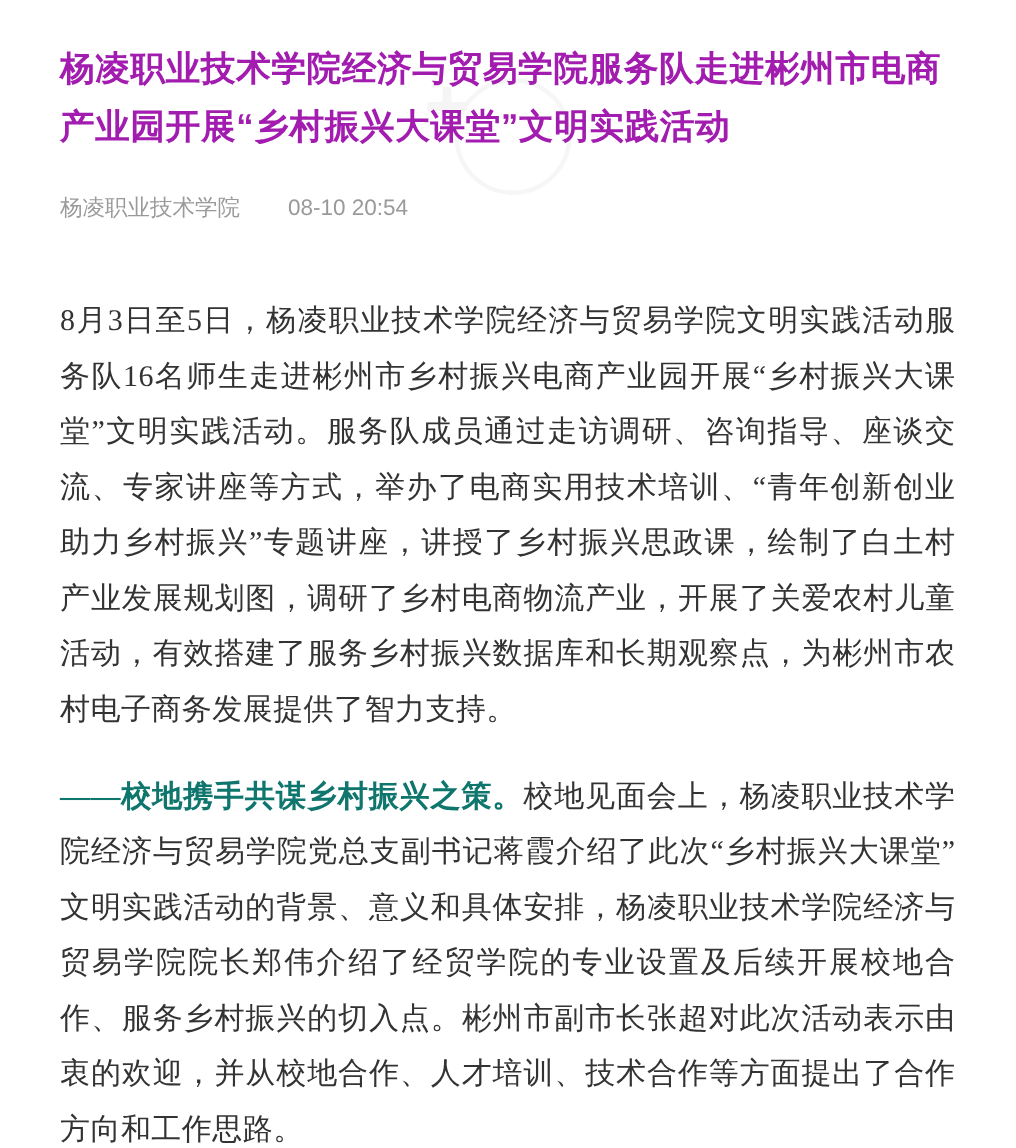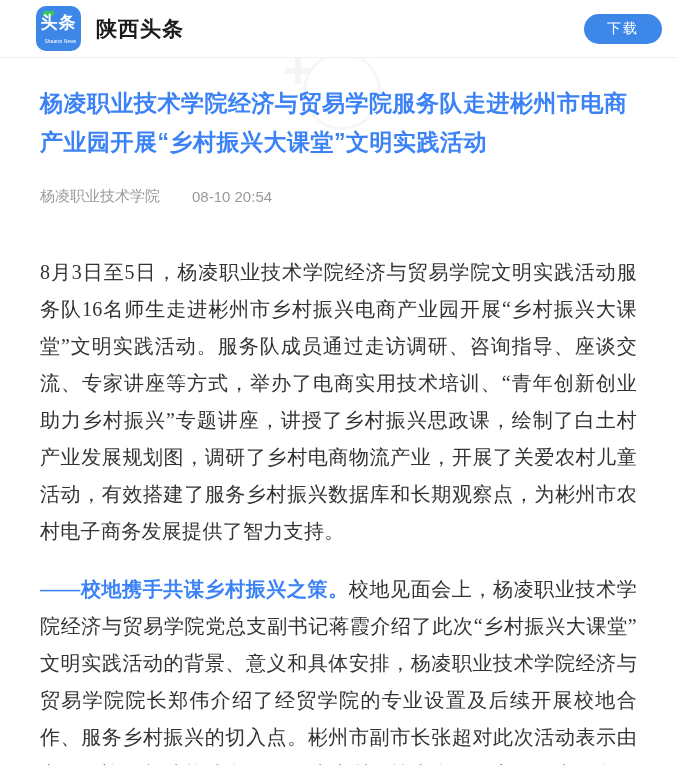--- a/index.html
+++ b/index.html
@@ -121,21 +121,21 @@
   .article {
     position: relative;
     z-index: 1;
     padding: 0 40px;
   }
   .page-title {
     margin-top: 26px;
     font-size: 23px;
     line-height: 39px;
     font-weight: 700;
-    color: #3b82f6;
+    color: #a21caf;
     letter-spacing: 0.5px;
   }
   .byline {
     margin-top: 25px;
     display: flex;
     align-items: center;
     gap: 32px;
     font-size: 15px;
     color: #9a9a9a;
   }
@@ -144,38 +144,28 @@
     line-height: 37px;
     color: #333333;
     text-align: justify;
     letter-spacing: 0.3px;
     font-family: Liberation Serif, serif;
   }
   .article-paragraph.first { margin-top: 48px; }
   .article-paragraph.second { margin-top: 21px; }
   .paragraph-lead {
     font-weight: 700;
-    color: #3b82f6;
+    color: #0f766e;
   }
 </style>
 </head>
 <body>
 
 <div class="page">
 
-  <header class="app-header">
-    <div class="app-logo">
-      <span class="logo-accent"></span>
-      <span class="logo-title">头条</span>
-      <span class="logo-subtitle">Shaanxi News</span>
-    </div>
-    <div class="app-name">陕西头条</div>
-    <div class="header-spacer"></div>
-    <button class="download-button">下载</button>
-  </header>
 
   <div class="watermark">
     <span class="wm-circle"></span>
     <span class="wm-plus-h"></span>
     <span class="wm-plus-v"></span>
   </div>
 
   <article class="article">
 
     <h1 class="page-title">杨凌职业技术学院经济与贸易学院服务队走进彬州市电商产业园开展“乡村振兴大课堂”文明实践活动</h1>

